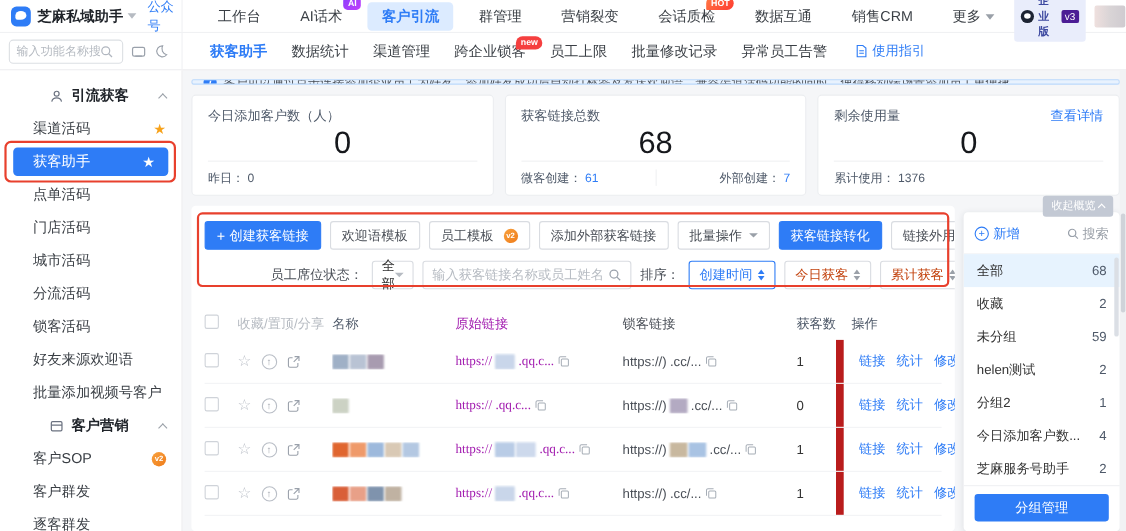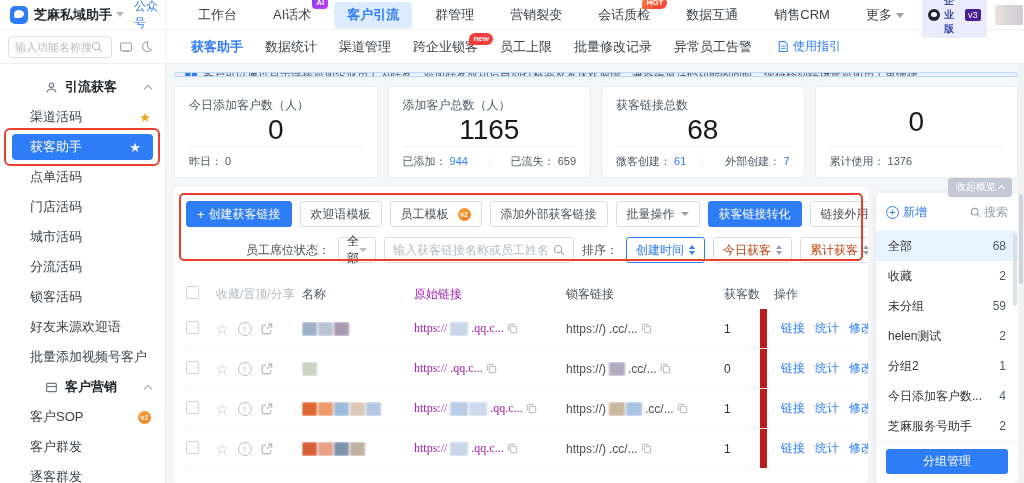--- a/index.html
+++ b/index.html
@@ -290,39 +290,33 @@
             <div class="card-head">
               <span>今日添加客户数（人）</span>
             </div>
             <div class="card-val">0</div>
             <div class="card-foot">
               <span class="half">昨日： <span>0</span></span>
             </div>
           </div>
           <div class="card">
             <div class="card-head">
-              <span>添加客户总数（人）</span>
-            </div>
-            <div class="card-val">1165</div>
-            <div class="card-foot">
-              <span class="half">已添加： <span class="num-link">944</span></span>
-              <span class="half">已流失： <span>659</span></span>
-            </div>
-          </div>
-          <div class="card">
-            <div class="card-head">
               <span>获客链接总数</span>
             </div>
             <div class="card-val">68</div>
             <div class="card-foot">
               <span class="half">微客创建： <span class="num-link">61</span></span>
               <span class="half">外部创建： <span class="num-link">7</span></span>
             </div>
           </div>
           <div class="card">
+            <div class="card-head">
+              <span>剩余使用量</span>
+              <span class="card-link">查看详情</span>
+            </div>
             <div class="card-val">0</div>
             <div class="card-foot">
               <span class="half">累计使用： <span>1376</span></span>
             </div>
           </div>
         </div>
 
       <div class="bottomrow">
         <section class="table-panel">
           <div class="toolbar-ring ring"></div>

